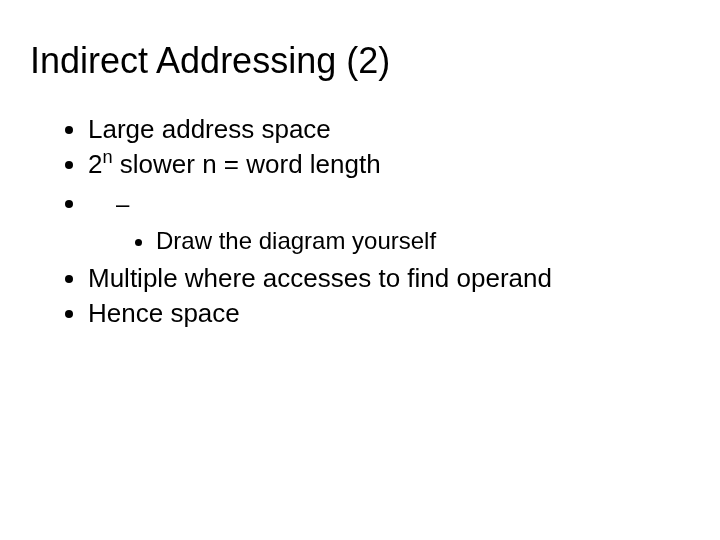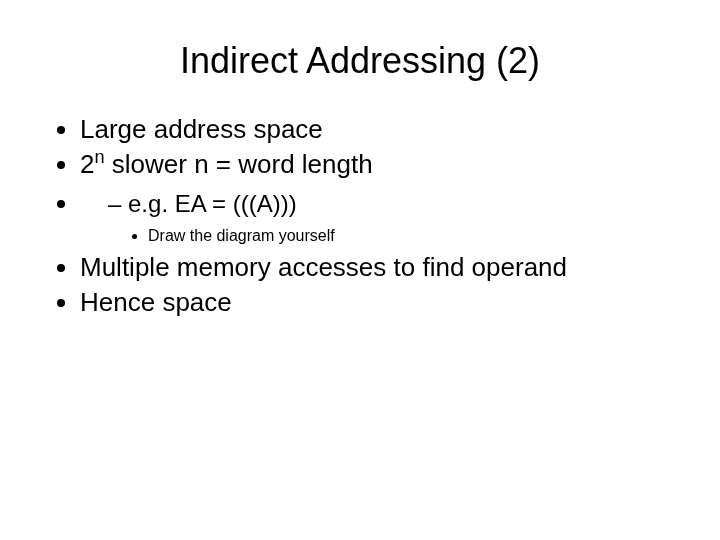--- a/index.html
+++ b/index.html
@@ -11,69 +11,68 @@
     font-family: Arial, Helvetica, sans-serif;
     color: #000;
   }
   .slide {
     width: 720px;
     height: 540px;
     box-sizing: border-box;
     padding: 40px 30px 30px 30px;
   }
   .title {
-    text-align: center;
+    text-align: left;
     font-size: 36px;
     margin: 0 0 30px 0;
     font-weight: normal;
   }
   ul.level1 {
     list-style: disc;
-    margin: 8px;
+    margin: 16px;
     padding-left: 42px;
     font-size: 26px;
     line-height: 1.35;
   }
   ul.level2 {
     list-style: none;
     margin: 4px 0 4px 0;
     padding-left: 28px;
     font-size: 24px;
   }
   ul.level2 > li::before {
     content: "– ";
   }
   ul.level3 {
     list-style: disc;
     margin: 4px 0 4px 0;
     padding-left: 40px;
-    font-size: 16px;
+    font-size: 24px;
   }
   sup {
     font-size: 0.7em;
     vertical-align: super;
     line-height: 0;
   }
 </style>
 </head>
 <body>
 
 <div class="slide">
   <h1 class="title">Indirect Addressing (2)</h1>
   <ul class="level1">
     <li>Large address space</li>
     <li>
       <span>2</span><sup>n</sup><span> slower n = word length</span>
     </li>
     <li>
       <ul class="level2">
         <li>
-          <span>e.g. EA = (((A)))</span>
           <ul class="level3">
             <li>Draw the diagram yourself</li>
           </ul>
         </li>
       </ul>
     </li>
-    <li>Multiple memory accesses to find operand</li>
+    <li>Multiple where accesses to find operand</li>
     <li>Hence space</li>
   </ul>
 </div>
 
 </body></html>

